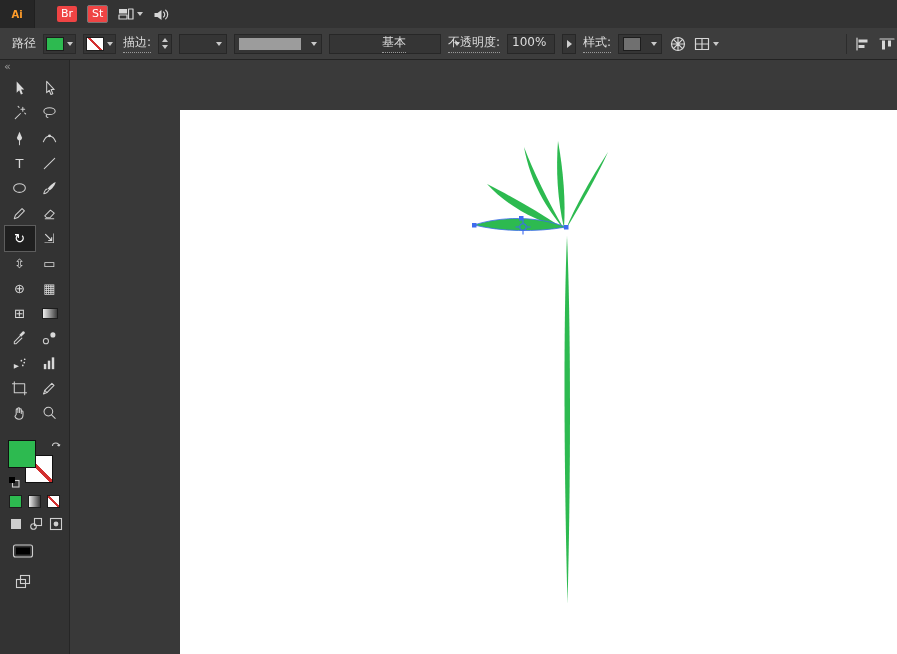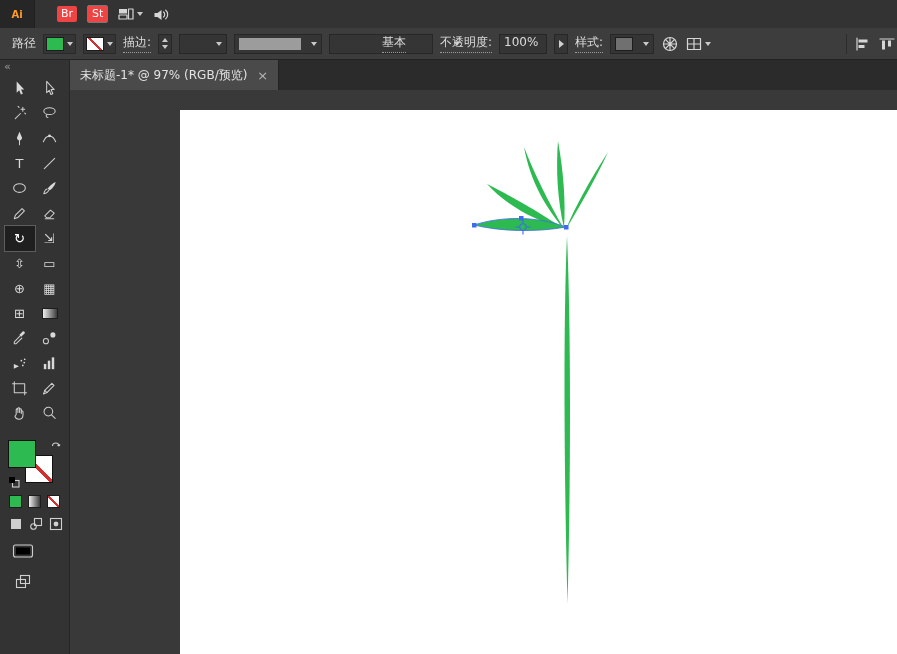--- a/index.html
+++ b/index.html
@@ -28,21 +28,21 @@
   .sw{width:16px;height:12px;border:1px solid #1d1d1d;display:inline-block;}
   .sw.green{background:#2DBA50;}
   .sw.noneSw{background:linear-gradient(45deg,#fff 43%,#d23030 43%,#d23030 57%,#fff 57%);}
   .sw.graySw{background:#707070;}
   .stepper{display:flex;flex-direction:column;align-items:center;justify-content:center;gap:3px;width:14px;height:20px;background:#353535;border:1px solid #272727;box-sizing:border-box;}
   .combo{display:inline-flex;align-items:center;gap:4px;height:20px;background:#353535;border:1px solid #272727;box-sizing:border-box;padding:0 4px;}
   .combo .caret{margin-left:auto;}
   .combo.w-weight{width:48px;}
   .combo.w-profile{width:88px;}
   .profile-chip{width:62px;height:12px;background:#9c9c9c;}
-  .combo.w-brush{width:104px;gap:48px;}
+  .combo.w-brush{width:112px;gap:48px;}
   .brush-line{width:30px;height:3px;background:#0d0d0d;}
   .combo.w-style{width:44px;}
   .opacitybox{width:48px;height:20px;background:#353535;border:1px solid #272727;box-sizing:border-box;display:inline-flex;align-items:flex-start;padding:0 4px;}
   .chevbtn{width:14px;height:20px;background:#353535;border:1px solid #272727;box-sizing:border-box;display:inline-flex;align-items:center;justify-content:center;}
   .chev{width:0;height:0;border-top:4px solid transparent;border-bottom:4px solid transparent;border-left:5px solid #cfcfcf;}
   .vsep{width:1px;height:20px;background:#2c2c2c;}
   .cb-right{margin-left:auto;display:flex;align-items:center;gap:8px;padding-right:2px;}
 
   
   .toolspanel{position:absolute;left:0;top:60px;bottom:0;width:70px;background:#333;border-right:1px solid #262626;box-sizing:border-box;}
@@ -368,26 +368,20 @@
     </div>
 
     <div class="edit-tb">
       <svg viewBox="0 0 18 18">
           <rect class="s" x="2.5" y="6.5" width="9" height="8"></rect>
           <rect class="s" x="6.5" y="2.5" width="9" height="8"></rect>
         </svg>
     </div>
   </aside>
 
-  <div class="tabbar">
-    <div class="doc-tab">
-      <span>未标题-1* @ 97% (RGB/预览)</span>
-      <span class="tab-close">×</span>
-    </div>
-  </div>
 
   <div class="canvas">
     <svg width="827" height="564" viewBox="0 0 827 564">
       <rect x="110" y="20" width="717" height="544" fill="#ffffff"></rect>
 
       <path class="artpath" d="M497 146 C500.8 232 501 382 497.5 514 C494 382 493.2 232 497 146 Z" fill="#2DBA50"></path>
       <path class="artpath" d="M493 138 C467 121 439 105 417 94 C436 115 466 131.5 493 138 Z" fill="#2DBA50"></path>
       <path class="artpath" d="M494 139 C477.5 110 463.5 82 454 57 C460.5 93 477 119 494 139 Z" fill="#2DBA50"></path>
       <path class="artpath" d="M494 138 C487.5 110 485.8 80 488 51 C493.2 80 495.8 110 494 138 Z" fill="#2DBA50"></path>
       <path class="artpath" d="M496 139 C512.5 112 526.5 87 538 62 C519.5 91 505.5 116 496 139 Z" fill="#2DBA50"></path>

